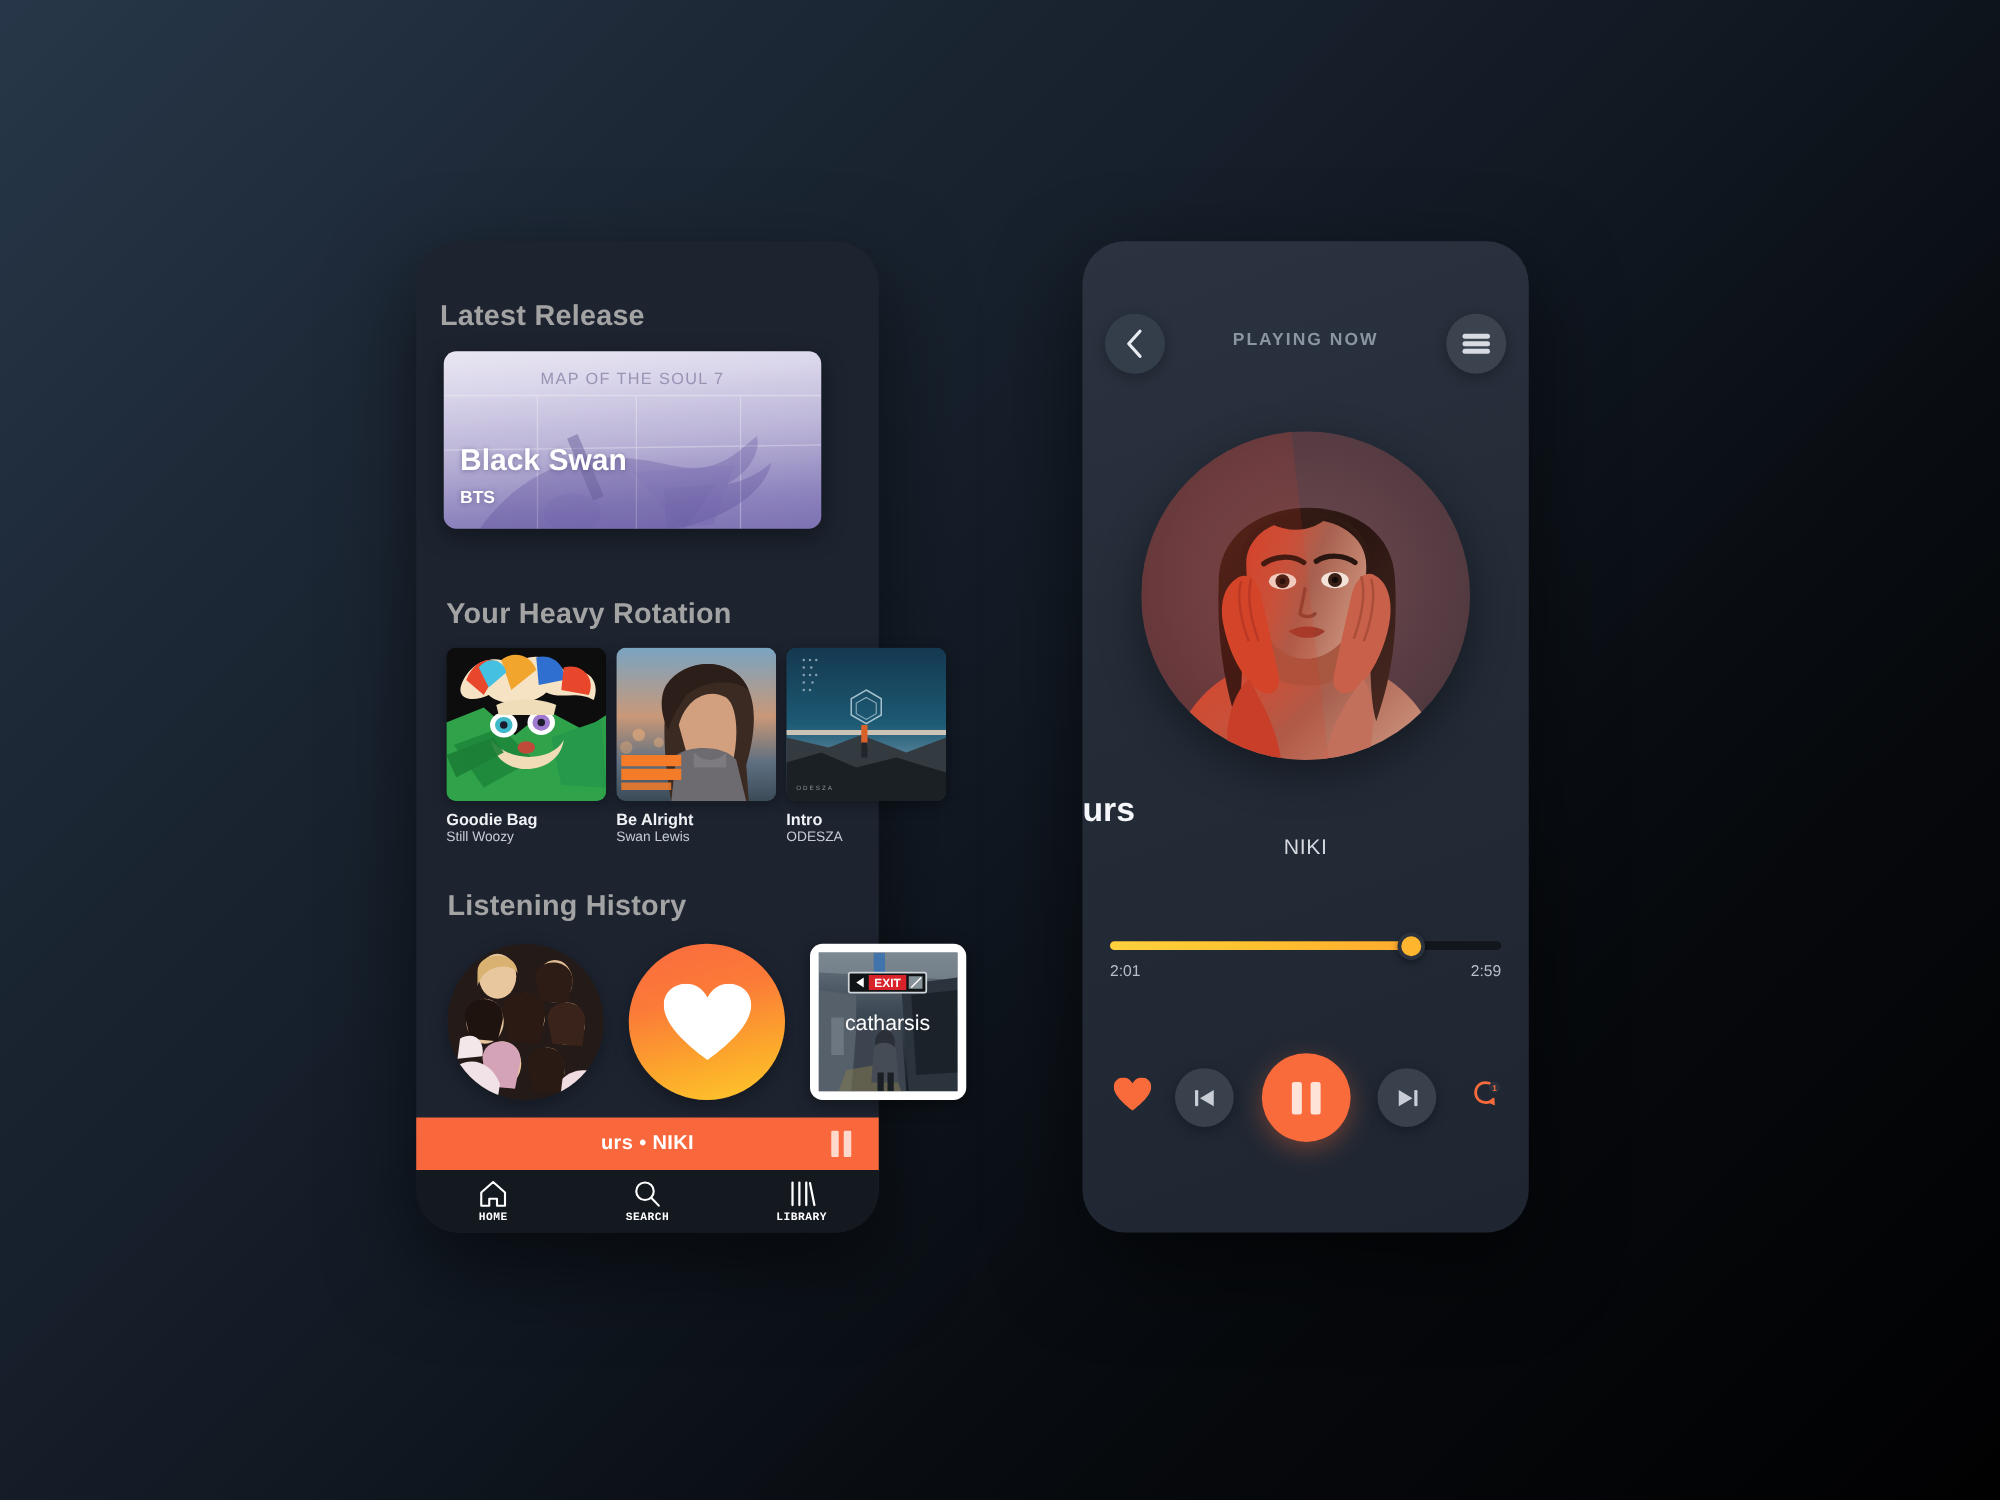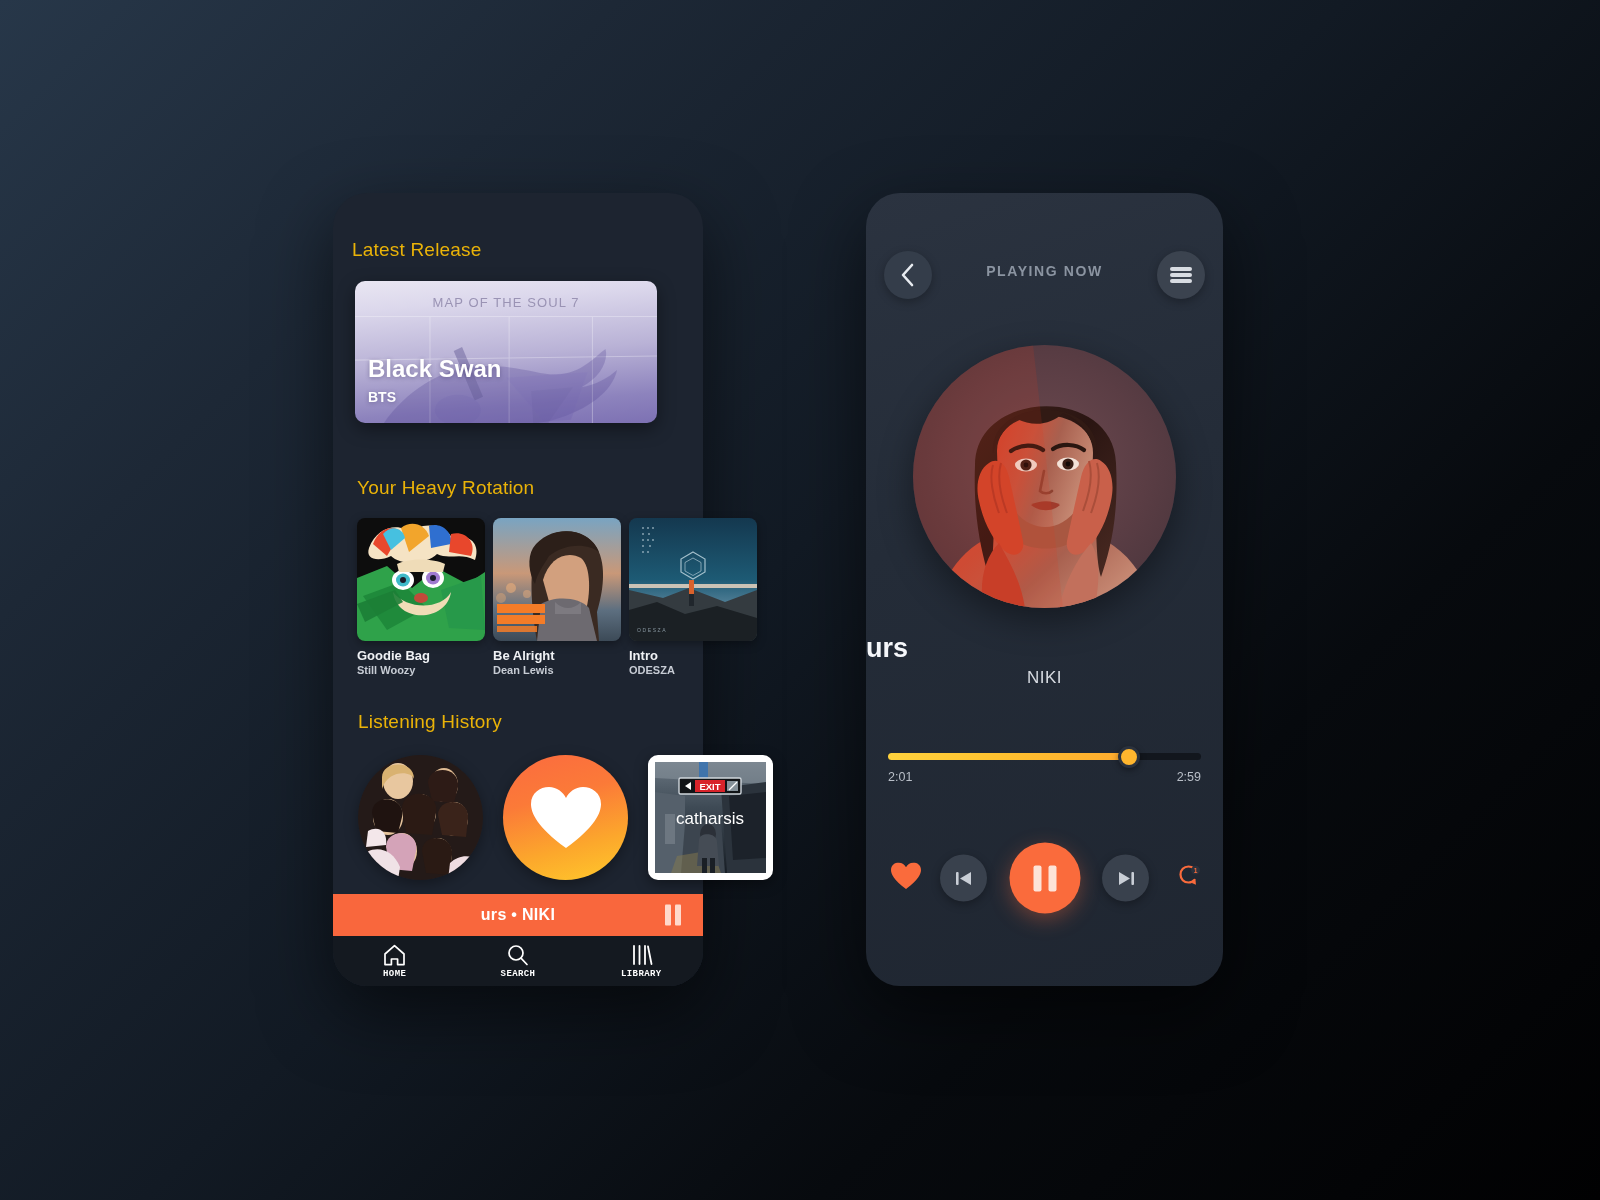--- a/index.html
+++ b/index.html
@@ -29,23 +29,23 @@
   }
   #phone-right {
     left:866px; top:193px; width:357px; height:793px;
     background: linear-gradient(160deg,#2b3340 0%, #242c38 40%, #1f2631 100%);
     border-radius:34px;
     box-shadow: 0 26px 70px rgba(0,0,0,.55);
   }
 
   
   .section-title {
-    color:#eab308;
-    font-size:19px;
-    font-weight:normal;
+    color:#a3a3a3;
+    font-size:23px;
+    font-weight:bold;
     letter-spacing:.2px;
   }
   #latest-title { position:absolute; left:19px; top:46px; }
 
   #latest-card {
     position:absolute; left:22px; top:88px;
     width:302px; height:142px;
     border-radius:10px;
     background: linear-gradient(175deg,#e9e6f2 0%, #dcd8ec 18%, #b9b2d6 52%, #8d83bd 82%, #7d71b3 100%);
     overflow:hidden;
@@ -82,21 +82,21 @@
     display:flex; gap:8px;
   }
   .rot-item { width:128px; }
   .rot-art {
     width:128px; height:123px;
     border-radius:8px; overflow:hidden;
     position:relative;
     box-shadow:0 3px 10px rgba(0,0,0,.35);
   }
   .rot-song { margin-top:7px; color:#f0f2f5; font-size:13px; font-weight:bold; }
-  .rot-artist { margin-top:1px; color:#c7ccd4; font-size:11px; font-weight:bold; }
+  .rot-artist { margin-top:1px; color:#c7ccd4; font-size:11px; font-weight:normal; }
 
   #history-title { position:absolute; left:25px; top:518px; }
 
   #history-row {
     position:absolute; left:25px; top:562px;
     display:flex; align-items:flex-start; gap:20px;
   }
   .hist-circle {
     width:125px; height:125px; border-radius:50%;
     overflow:hidden; position:relative;
@@ -312,21 +312,21 @@
             <path d="M50,62 C56,40 74,32 88,40 C98,48 98,76 92,96 L60,98 Z" fill="#d2a07e"></path>
             <path d="M48,86 C60,78 86,78 96,90 L104,123 L44,123 Z" fill="#6d6a70"></path>
             <path d="M62,84 C70,92 80,92 88,84 L88,96 L62,96 Z" fill="#7d7a80"></path>
             <path d="M40,30 C56,6 96,8 106,34 C96,26 74,24 56,38 C50,48 44,56 42,66 C36,56 34,40 40,30 Z" fill="#2c1f19"></path>
             <rect x="4" y="86" width="48" height="9" fill="#f47c28"></rect>
             <rect x="4" y="97" width="48" height="9" fill="#f47c28"></rect>
             <rect x="4" y="108" width="40" height="6" fill="#f47c28" opacity=".85"></rect>
           </svg>
         </div>
         <div class="rot-song">Be Alright</div>
-        <div class="rot-artist">Dean Lewis</div>
+        <div class="rot-artist">Swan Lewis</div>
       </div>
 
       <div class="rot-item">
         <div class="rot-art">
           <svg viewBox="0 0 128 123" preserveAspectRatio="none" style="width:100%;height:100%">
             <defs>
               <linearGradient id="odSky" x1="0" y1="0" x2="0" y2="1">
                 <stop offset="0%" stop-color="#14384f"></stop>
                 <stop offset="50%" stop-color="#1d5a74"></stop>
                 <stop offset="72%" stop-color="#56839a"></stop>

